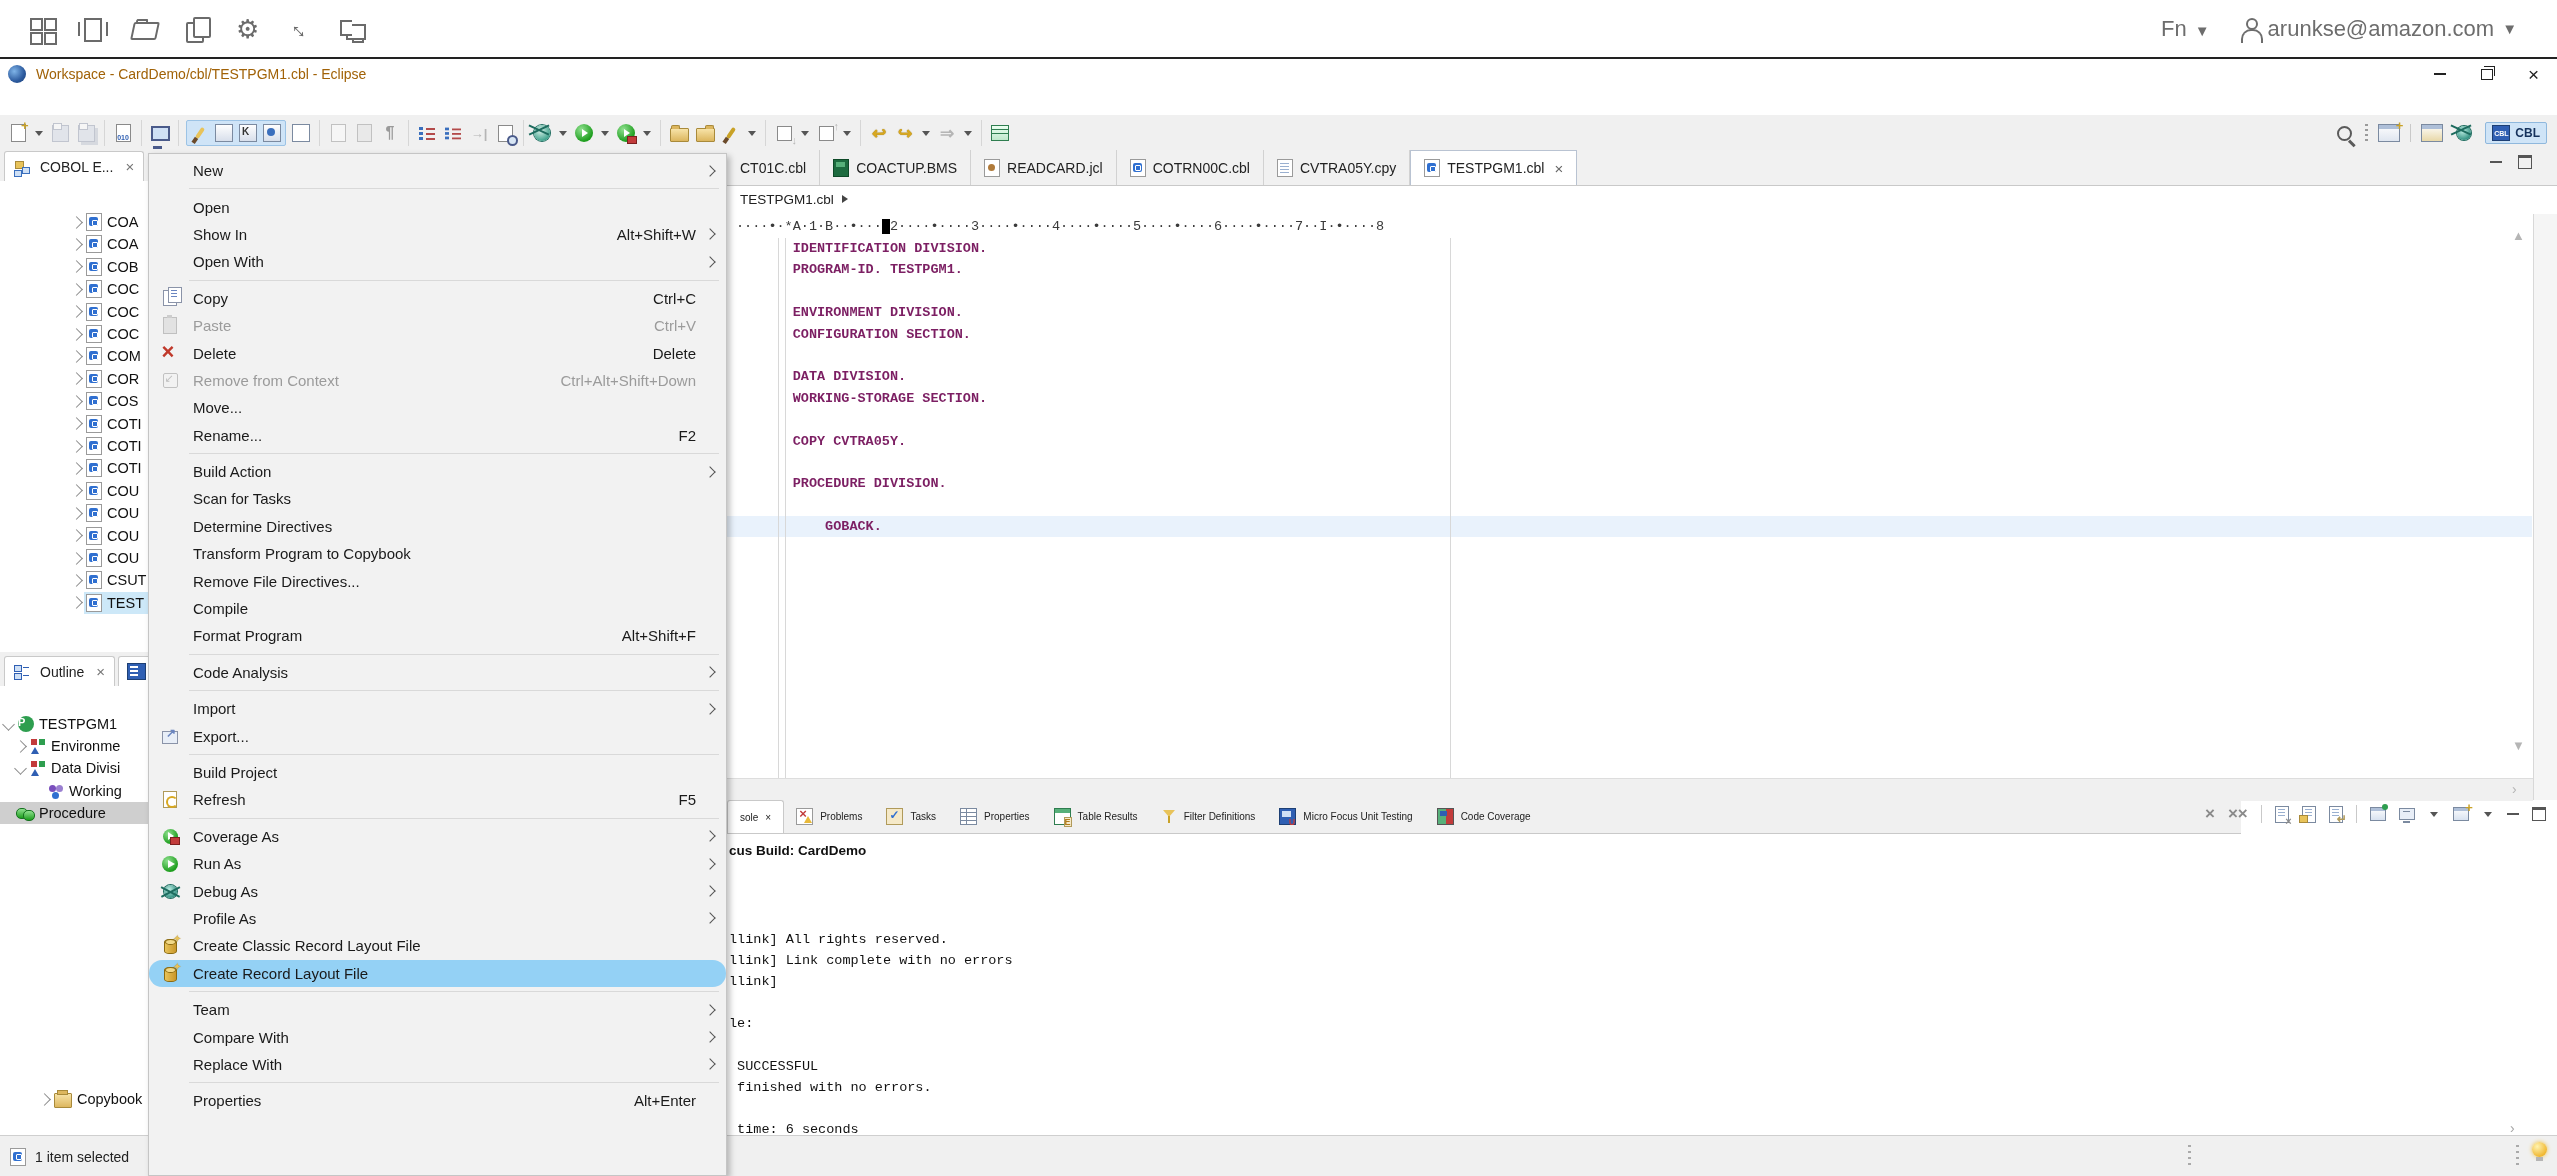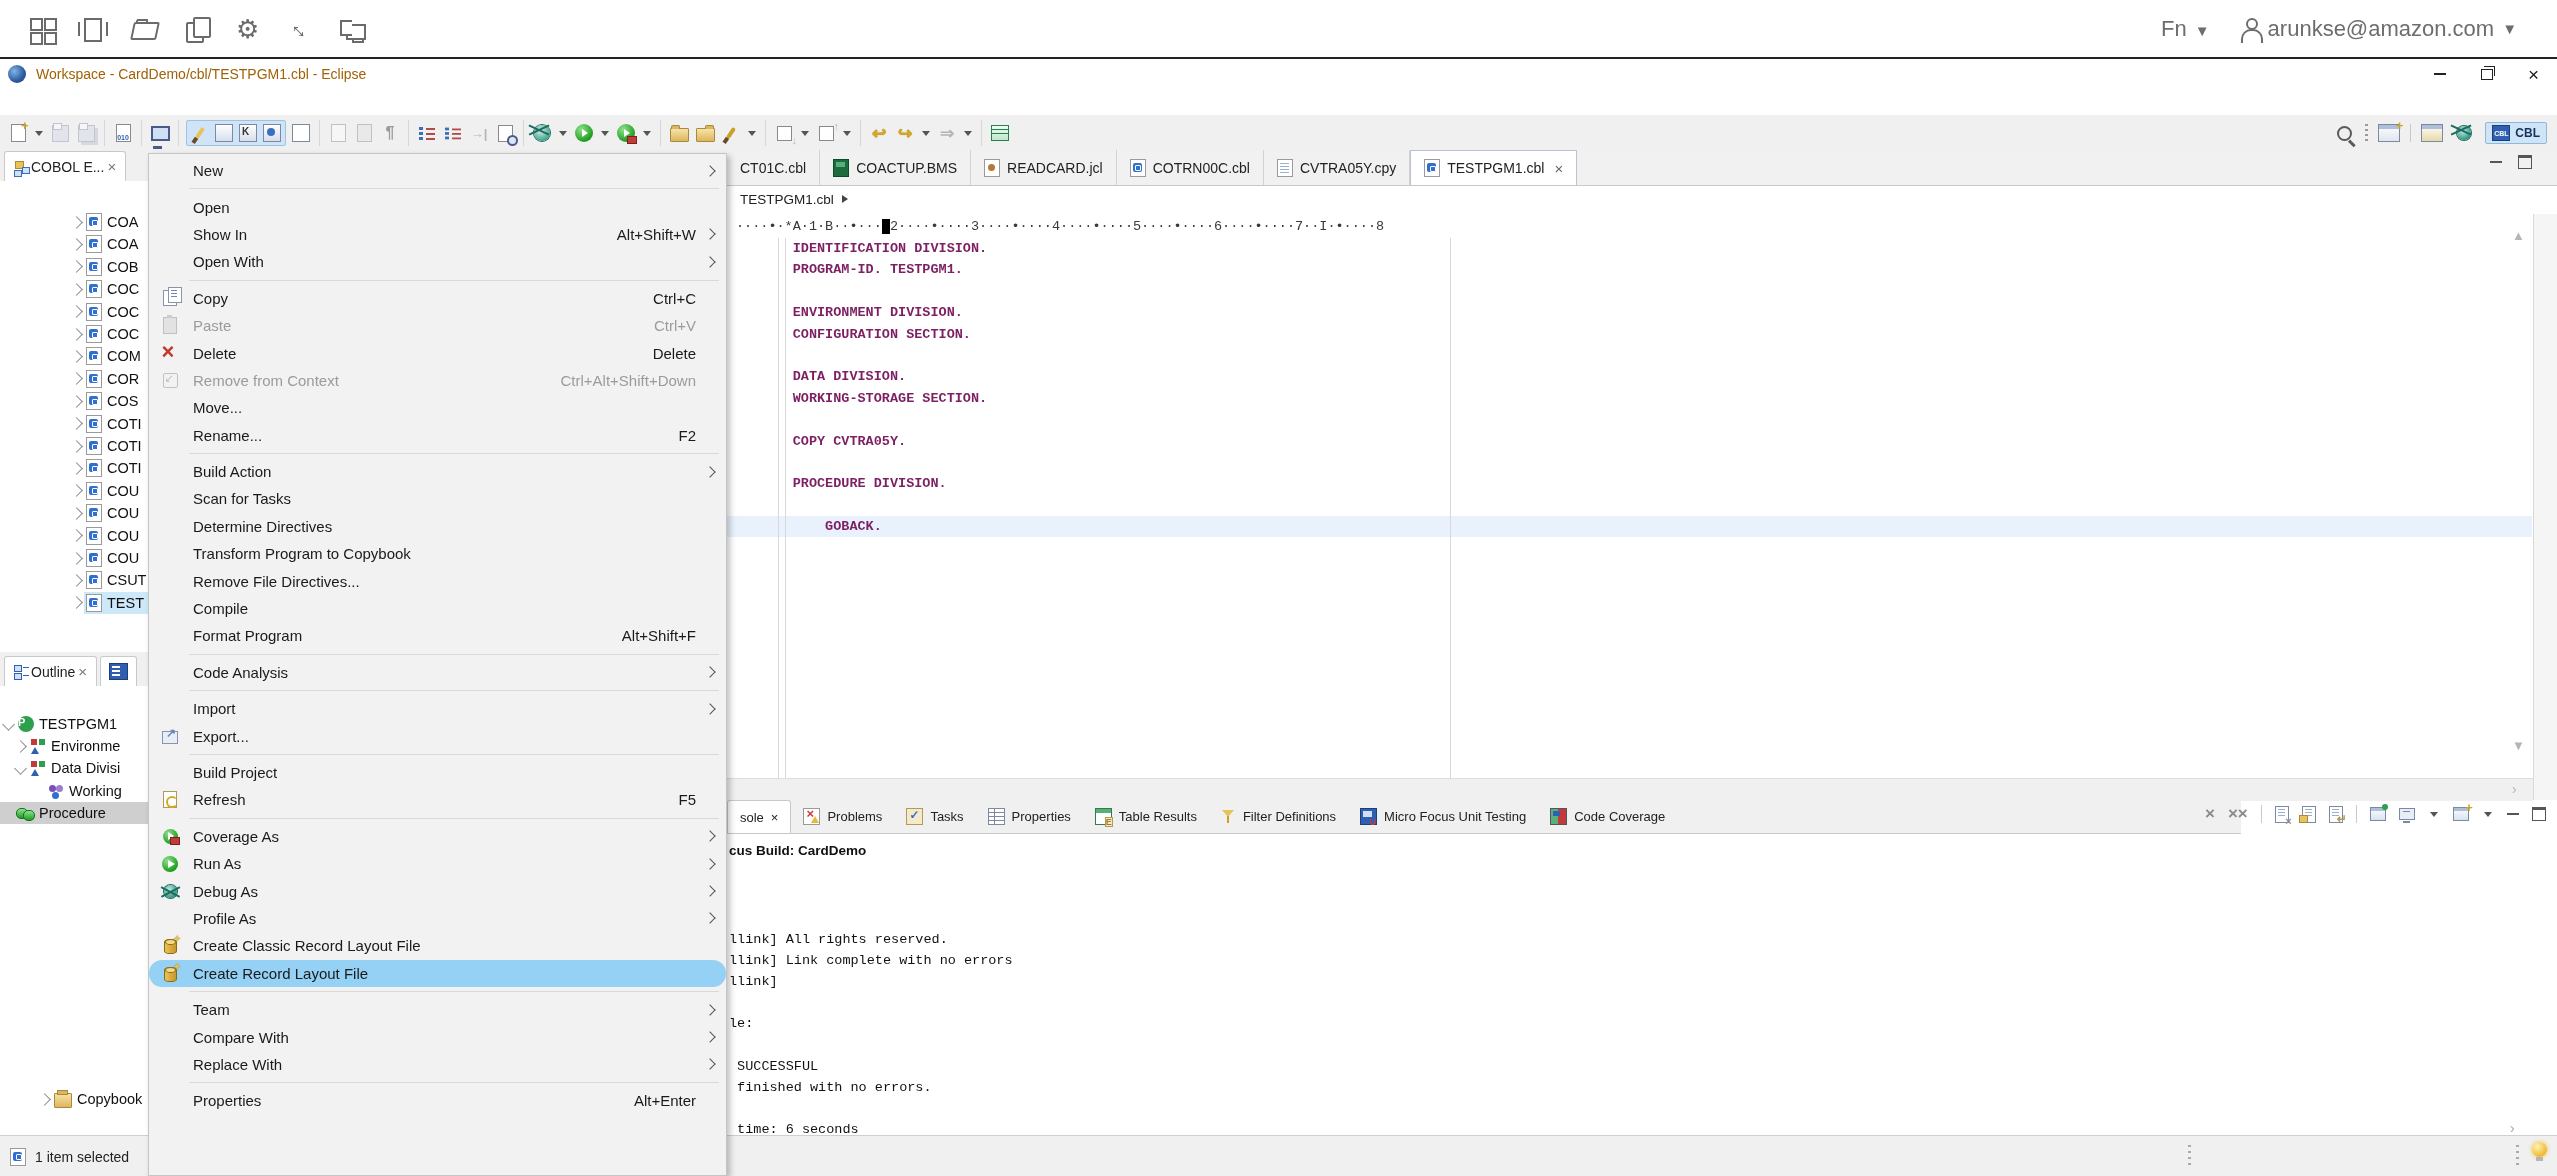--- a/index.html
+++ b/index.html
@@ -88,21 +88,21 @@
   .magnifier{width:11px;height:11px;border:2.5px solid #5a5a5a;border-radius:50%;position:relative;}
   .magnifier:after{content:"";position:absolute;right:-6px;bottom:-6px;width:8px;height:2.5px;background:#5a5a5a;transform:rotate(45deg);}
   .vdots{width:3px;height:18px;background:repeating-linear-gradient(#9a9a9a 0 2px,transparent 2px 5px);}
   .persp{width:20px;height:16px;border:1px solid #7b8aa0;background:linear-gradient(#fefefe,#dfe6f0);position:relative;}
   .persp:before{content:"";position:absolute;left:0;top:0;width:100%;height:4px;background:#aebfd8;}
   .persp-active{display:flex;align-items:center;gap:5px;background:#cfe4f7;border:1px solid #8fb8dd;border-radius:2px;padding:2px 6px;font-size:12px;font-weight:bold;color:#16325c;}
   .cblsq{width:16px;height:14px;background:#2f5fb3;border:1px solid #1d3f74;color:#fff;font-size:7px;font-weight:bold;display:flex;align-items:center;justify-content:center;}
 
   
   .panel-header{position:absolute;background:#f0f0f0;border-bottom:1px solid #c9c9c9;display:flex;align-items:flex-end;}
-  .vtab{height:29px;background:#fff;border:1px solid #c9c9c9;border-bottom:none;border-radius:3px 3px 0 0;display:flex;align-items:center;padding:0 9px;font-size:14px;color:#222;gap:1px;justify-content:center;}
+  .vtab{height:29px;background:#fff;border:1px solid #c9c9c9;border-bottom:none;border-radius:3px 3px 0 0;display:flex;align-items:center;padding:0 9px;font-size:14px;color:#222;gap:10px;justify-content:center;}
   .vtab .closex{color:#777;font-size:15px;margin-left:2px;}
   .treeic{width:16px;height:16px;position:relative;display:inline-block;flex:none;}
   .hierwire:before{content:"";position:absolute;left:1px;top:2px;width:7px;height:6px;background:#e8c35a;border:1px solid #a98a3a;}
   .hierwire:after{content:"";position:absolute;left:8px;top:8px;width:6px;height:5px;background:#cfe0f5;border:1px solid #3a6fbd;box-shadow:-8px 3px 0 -1px #cfe0f5,-8px 3px 0 0 #3a6fbd;}
   .chev{width:8px;height:8px;border-right:1.6px solid #8a8a8a;border-bottom:1.6px solid #8a8a8a;display:inline-block;flex:none;}
   .chev.right{transform:rotate(-45deg);} .chev.down{transform:rotate(45deg);} .chev.none{visibility:hidden;}
   .cblfile{width:14px;height:16px;background:#fff;border:1px solid #9a9a9a;position:relative;flex:none;}
   .cblfile:before{content:"";position:absolute;left:2px;top:3px;width:9px;height:9px;background:#2f6fd0;border-radius:2px;}
   .cblfile:after{content:"";position:absolute;left:4.5px;top:5.5px;width:4px;height:4px;border:1px solid #fff;border-radius:1px;}
   .goldpages{width:16px;height:13px;background:linear-gradient(#f7e3a8,#ddb75f);border:1px solid #a98a3a;border-radius:1px;position:relative;margin-top:2px;}
@@ -139,21 +139,21 @@
   #ruler .cursorblk{background:#000;color:#000;display:inline-block;}
   #code-area{left:727px;top:238px;width:1805px;height:540px;background:#fff;overflow:hidden;}
   .codeline{position:relative;height:21.4px;line-height:21.4px;font-family:"Liberation Mono",monospace;font-size:13.5px;font-weight:bold;color:#7c1f63;white-space:pre;padding-left:9px;}
   .codeline.hl{background:#e9f2fc;}
   .vline{position:absolute;top:238px;width:1px;background:#d8d8d8;height:540px;}
   #vscroll-up{left:2512px;top:228px;color:#b5b5b5;font-size:13px;}
   #vscroll-down{left:2512px;top:738px;color:#b5b5b5;font-size:13px;}
   #annot-col{left:2533px;top:214px;width:24px;height:586px;background:#f5f5f5;border-left:1px solid #d8d8d8;}
   #hscroll{left:727px;top:778px;width:1806px;height:22px;background:#f0f0f0;border-top:1px solid #ddd;}
   #hscroll-arrow{left:2512px;top:781px;color:#b5b5b5;font-size:14px;}
-  #ctabs{left:727px;top:800px;width:1514px;height:33px;background:#f0f0f0;border-bottom:1px solid #c9c9c9;display:flex;align-items:stretch;font-size:13px;color:#222;}
+  #ctabs{left:727px;top:800px;width:1514px;height:33px;background:#f0f0f0;border-bottom:1px solid #c9c9c9;display:flex;align-items:stretch;font-size:10px;color:#222;}
   .ctab{display:flex;align-items:center;gap:7px;padding:0 12px;white-space:nowrap;}
   .ctab.active{background:#fff;border:1px solid #c9c9c9;border-bottom:none;border-radius:3px 3px 0 0;}
   .ticon{width:15px;height:15px;position:relative;flex:none;}
   .ti-problems{background:#fff;border:1px solid #9a9a9a;}
   .ti-problems:before{content:"\00d7";position:absolute;left:2px;top:-3px;color:#c23b3b;font-weight:bold;font-size:13px;}
   .ti-problems:after{content:"";position:absolute;right:0px;bottom:1px;width:0;height:0;border-left:4px solid transparent;border-right:4px solid transparent;border-bottom:7px solid #e8b93a;}
   .ti-tasks{background:#f5e9c8;border:1px solid #b09a5a;}
   .ti-tasks:before{content:"\2713";position:absolute;left:2px;top:-1px;color:#2f6fd0;font-weight:bold;font-size:12px;}
   .ti-properties{background:#fff;border:1px solid #7b8aa0;}
   .ti-properties:before{content:"";position:absolute;left:0;top:3px;width:100%;height:1px;background:#7b8aa0;box-shadow:0 4px 0 #7b8aa0,0 8px 0 #7b8aa0;}

